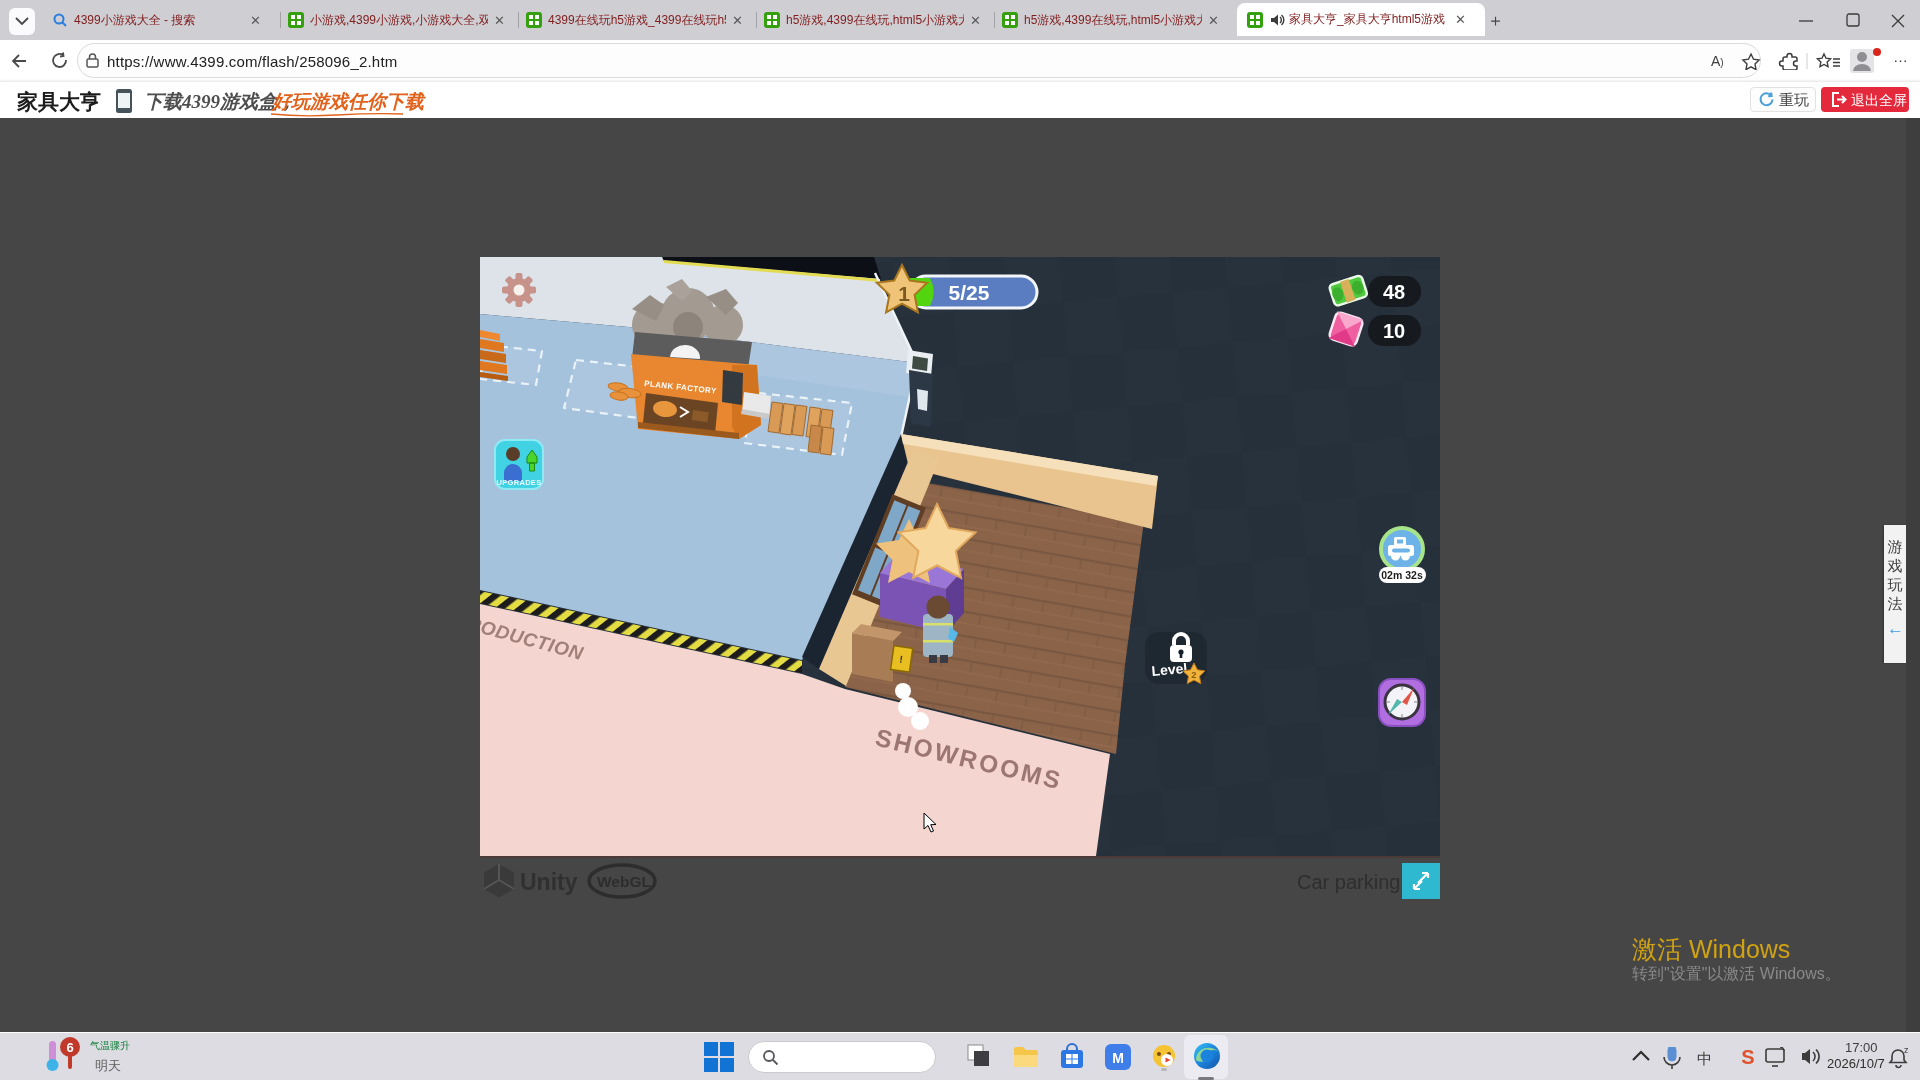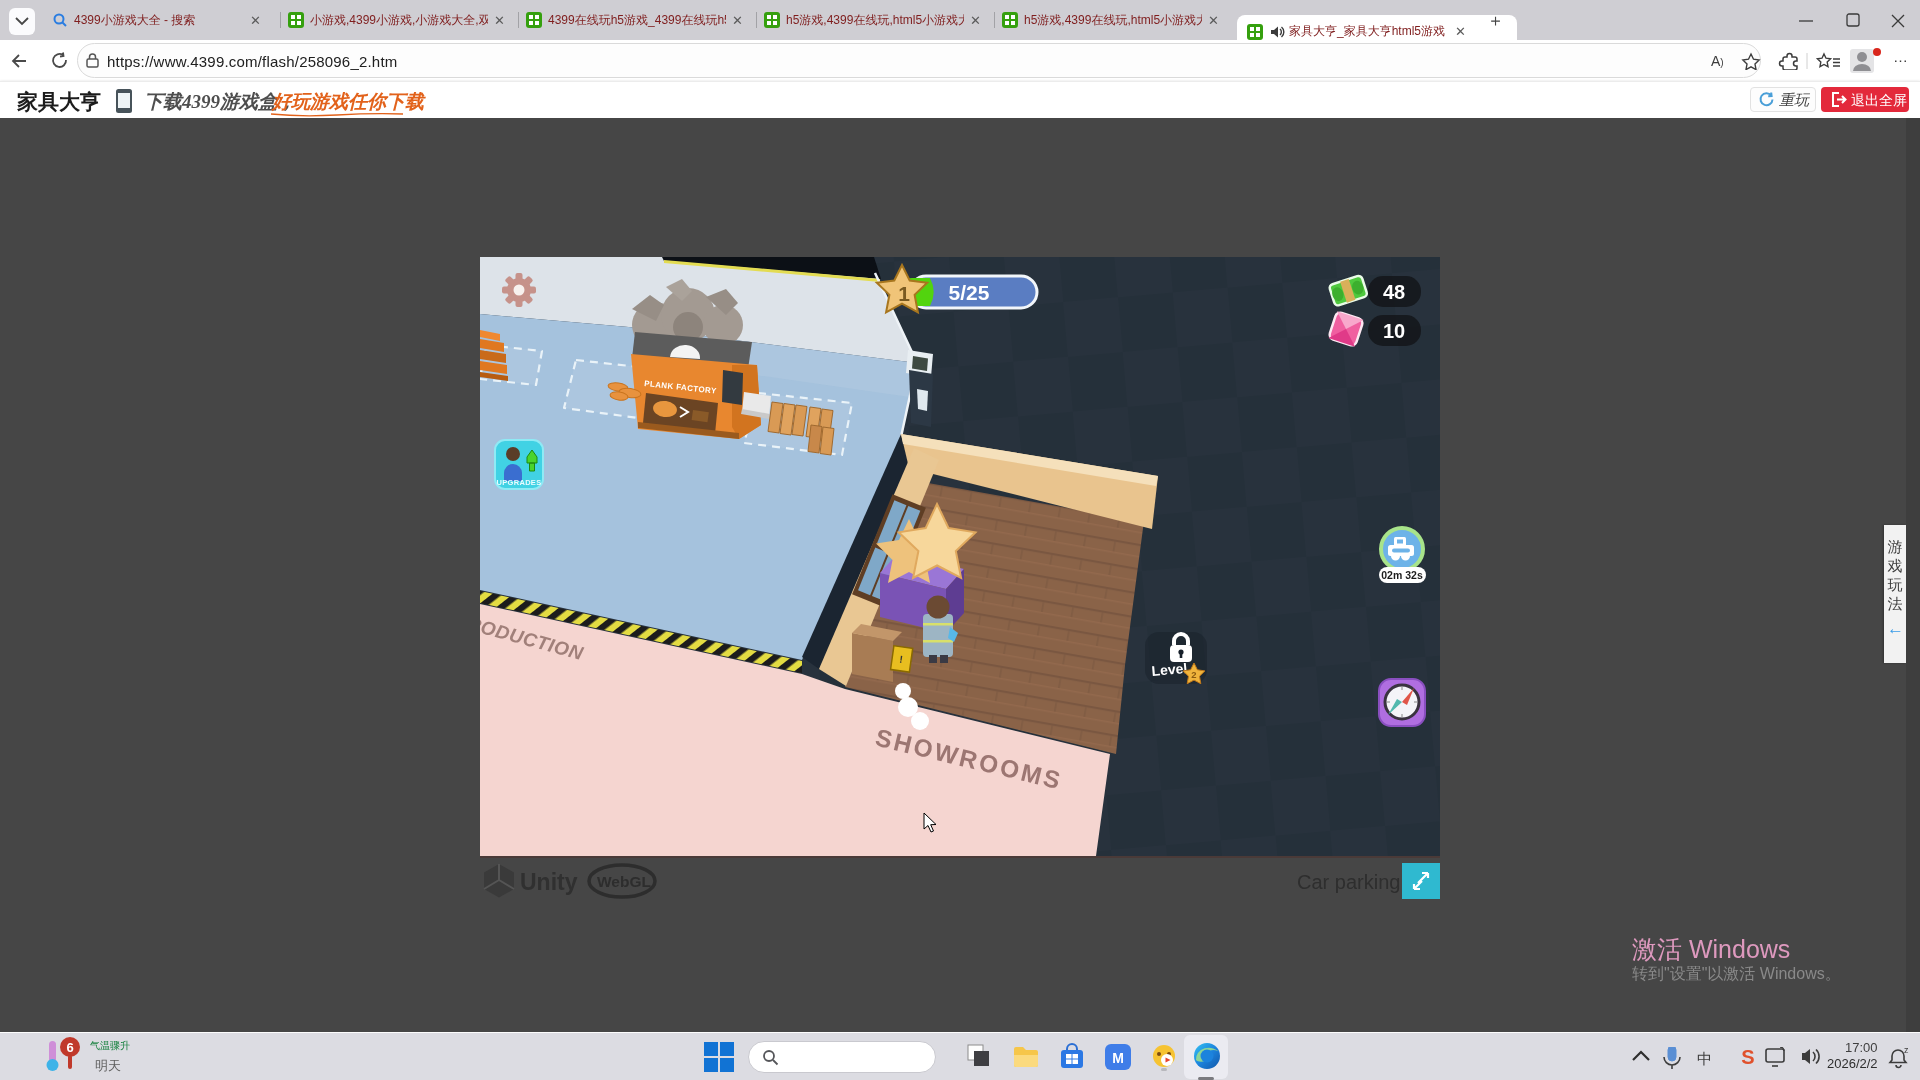--- a/index.html
+++ b/index.html
@@ -58,21 +58,21 @@
     <span class="tabx">✕</span>
   </div>
   <div class="tsep" style="left:994px"></div>
 
   <div class="tab" style="left:998px;width:232px;">
     <div class="fav4399" style="margin-left:4px"></div>
     <span class="title" style="width:178px">h5游戏,4399在线玩,html5小游戏大</span>
     <span class="tabx">✕</span>
   </div>
 
-  <div class="tab" style="left:1237px;width:280px;background:#ffffff;border-radius:8px 8px 0 0;top:15px;height:33px;">
+  <div class="tab" style="left:1237px;width:248px;background:#ffffff;border-radius:8px 8px 0 0;top:3px;height:33px;">
     <div class="fav4399" style="margin-left:10px"></div>
     <svg width="16" height="16" style="margin-right:4px;flex:0 0 16px">
         <path d="M2 6 L5 6 L9 2.5 L9 13.5 L5 10 L2 10 Z" fill="#3c3c3c"></path>
         <path d="M11 5 A4 4 0 0 1 11 11 M12.5 3 A6.5 6.5 0 0 1 12.5 13" fill="none" stroke="#3c3c3c" stroke-width="1.4"></path>
       </svg>
     <span class="title" style="width:160px">家具大亨_家具大亨html5游戏</span>
     <span class="tabx">✕</span>
   </div>
   <span class="abs" style="left:1487px;top:9px;font-size:17px;color:#444;">＋</span>
 
@@ -120,21 +120,21 @@
   <span class="abs" style="left:144px;top:7px;font-size:19px;color:#4e4e4e;font-family:'Liberation Serif',serif;font-style:italic;font-weight:bold;white-space:nowrap;">下载4399游戏盒，</span>
   <span class="abs" style="left:272px;top:7px;font-size:19px;color:#e2621b;font-family:Liberation Mono, monospace;font-style:italic;font-weight:bold;white-space:nowrap;">好玩游戏任你下载</span>
   <svg class="abs" style="left:270px;top:29px" width="135" height="6">
       <path d="M1 3 q30 3 66 1 t 66 -1" fill="none" stroke="#e2621b" stroke-width="1.3"></path>
     </svg>
 
   <div class="abs" style="left:1750px;top:5px;width:66px;height:25px;background:#fdfdfd;border:1px solid #e2e2e2;border-radius:4px;"></div>
   <svg class="abs" style="left:1758px;top:9px" width="17" height="17">
       <path d="M13.2 4.5 A 6 6 0 1 0 14.5 8.5 M13.2 1.5 L13.6 5 L10.2 5.2" fill="none" stroke="#4a9fd8" stroke-width="2"></path>
     </svg>
-  <span class="abs" style="left:1779px;top:9px;font-size:15px;color:#3f3f3f;font-style:italic;">重玩</span>
+  <span class="abs" style="left:1779px;top:9px;font-size:15px;color:#3f3f3f;">重玩</span>
 
   <div class="abs" style="left:1821px;top:5px;width:88px;height:25px;background:#e3293b;border-radius:4px;"></div>
   <svg class="abs" style="left:1830px;top:9px" width="18" height="17">
       <path d="M9 2 H3 V15 H9" fill="none" stroke="#fff" stroke-width="2"></path>
       <path d="M7 8.5 H15 M12 5 L15.5 8.5 L12 12" fill="none" stroke="#fff" stroke-width="2"></path>
     </svg>
   <span class="abs" style="left:1851px;top:10px;font-size:14px;color:#ffffff;">退出全屏</span>
 </div>
 
 <div id="main">
@@ -386,21 +386,21 @@
     <ellipse cx="141" cy="19" rx="33" ry="16" fill="none" stroke="#2d2d2d" stroke-width="3.5"></ellipse>
     <text x="116" y="25" font-size="15.5" font-weight="bold" fill="#2d2d2d">WebGL</text>
   </svg>
   <div class="abs" style="left:480px;top:738px;width:960px;height:2px;background:#4a3a38;"></div>
   <span class="abs" style="left:1297px;top:753px;font-size:20px;color:#2e2e2e;">Car parking</span>
   <div class="abs" style="left:1402px;top:745px;width:38px;height:36px;background:#2fb9d0;"></div>
   <svg class="abs" style="left:1408px;top:751px" width="26" height="24">
       <path d="M20 4 L10 14 M20 4 h-6 M20 4 v5 M6 20 L14 12 M6 20 h6 M6 20 v-5" stroke="#fff" stroke-width="2.2" fill="none"></path>
     </svg>
 
-  <span class="abs" style="left:1632px;top:815px;font-size:25px;color:#f9a8d4;opacity:.85;">激活 Windows</span>
+  <span class="abs" style="left:1632px;top:815px;font-size:25px;color:#eab308;opacity:.85;">激活 Windows</span>
   <span class="abs" style="left:1632px;top:846px;font-size:16px;color:#9a9a9a;opacity:.8;">转到"设置"以激活 Windows。</span>
 
   <div class="abs" style="left:1884px;top:407px;width:22px;height:138px;background:#f2f2f2;box-shadow:-1px 0 2px rgba(0,0,0,.3);"></div>
   <div class="abs" style="left:1886px;top:419px;width:18px;text-align:center;font-size:15px;color:#3c3c3c;line-height:19px;">游<br>戏<br>玩<br>法</div>
   <span class="abs" style="left:1887px;top:501px;font-size:17px;color:#3a9ce8;">←</span>
 
   <div class="abs" style="left:1906px;top:0px;width:14px;height:914px;background:#3e3e3e;"></div>
 </div>
 
 <div id="taskbar">
@@ -482,19 +482,19 @@
       <text x="11" y="18" text-anchor="middle" font-size="20" font-weight="bold" fill="#e0512c">S</text>
     </svg>
   <svg class="abs" style="left:1764px;top:14px" width="110" height="24">
     <rect x="2" y="2" width="18" height="13" rx="2" fill="none" stroke="#3c3c3c" stroke-width="1.6"></rect>
     <path d="M8 19 h6" stroke="#3c3c3c" stroke-width="1.6"></path>
     <path d="M16 0 a4 4 0 0 1 4 4" fill="none" stroke="#3c3c3c" stroke-width="1.4"></path>
     <path d="M38 6 h3 l5 -4 v15 l-5 -4 h-3 Z" fill="#3c3c3c"></path>
     <path d="M49 5 a6 6 0 0 1 0 9 M52 2.5 a9.5 9.5 0 0 1 0 14" fill="none" stroke="#3c3c3c" stroke-width="1.6"></path>
   </svg>
   <span class="abs" style="left:1845px;top:7px;font-size:13px;color:#404040;">17:00</span>
-  <span class="abs" style="left:1827px;top:23px;font-size:13px;color:#2e2e2e;">2026/2/2</span>
+  <span class="abs" style="left:1827px;top:23px;font-size:13px;color:#2e2e2e;">2026/10/7</span>
   <svg class="abs" style="left:1888px;top:13px" width="24" height="24">
     <path d="M10 4 a6 6 0 0 1 6 6 v4 l2 2.5 H2 l2 -2.5 V10 a6 6 0 0 1 6 -6 Z" fill="none" stroke="#3c3c3c" stroke-width="1.6"></path>
     <path d="M8 19 a2.5 2.5 0 0 0 5 0" fill="none" stroke="#3c3c3c" stroke-width="1.6"></path>
     <text x="16" y="7" font-size="9" fill="#3c3c3c">z</text>
   </svg>
 </div>
 
 </body></html>

